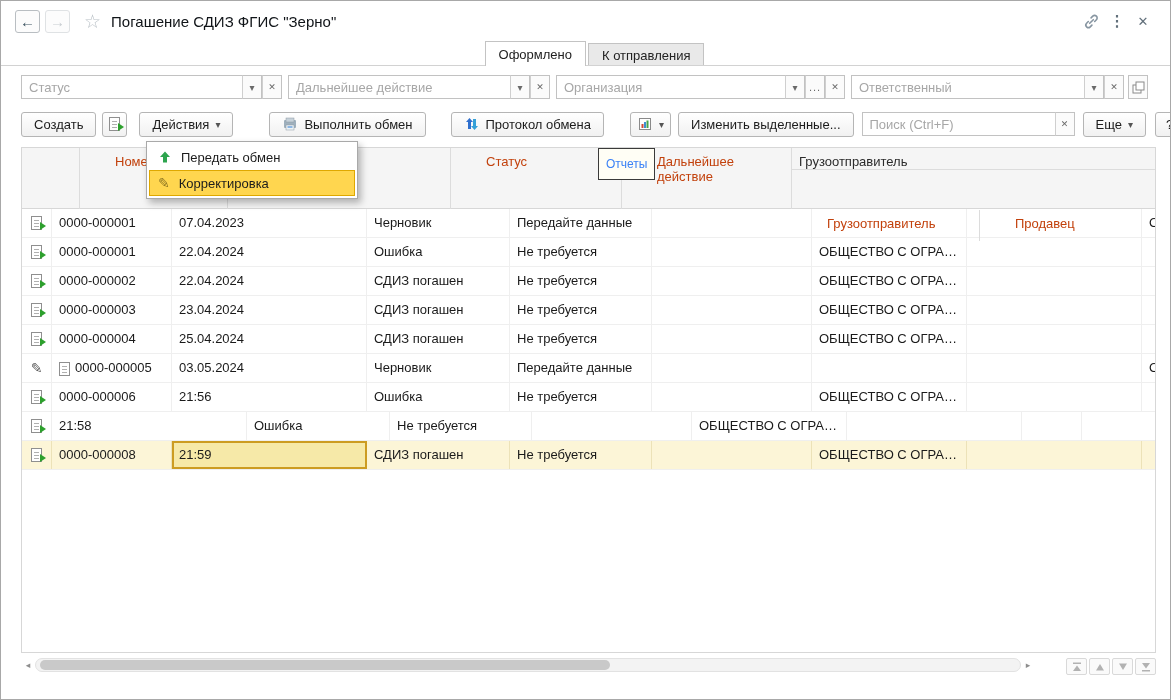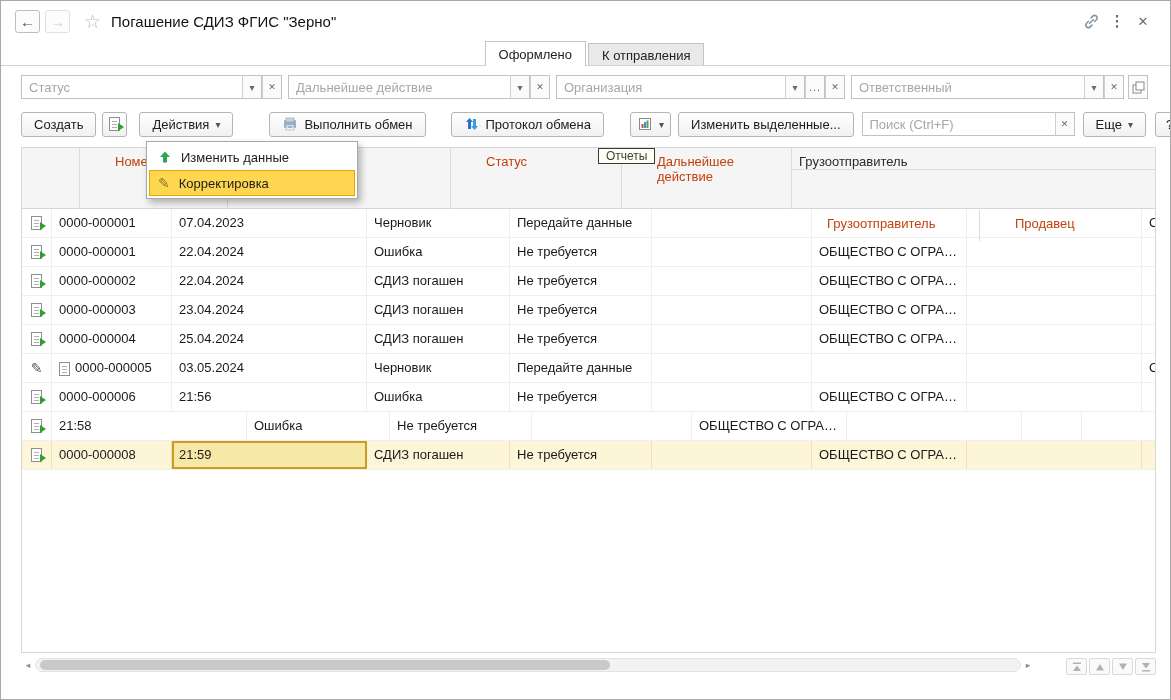--- a/index.html
+++ b/index.html
@@ -77,21 +77,21 @@
   .pencilmark{font-size:14px;color:#555;line-height:28px;}
   .numcell-icon{margin-right:5px;}
 
   
   .menu{position:absolute;left:145px;top:140px;width:212px;background:#fff;border:1px solid #a9a9a9;box-shadow:3px 4px 7px rgba(0,0,0,.28);z-index:20;padding:2px;}
   .mitem{height:26px;display:flex;align-items:center;gap:9px;padding:0 9px;font-size:13px;color:#1c1c1c;cursor:pointer;}
   .mitem.hl{background:#ffd64f;outline:1px solid #dfa800;outline-offset:-1px;}
   .mpencil{font-size:14px;color:#8b7320;}
 
   
-  .tooltip{position:absolute;left:597px;top:147px;padding:0 7px;background:#fffef5;border:1px solid #3a3a3a;font-size:12px;color:#404040;z-index:30;}
+  .tooltip{position:absolute;left:597px;top:147px;padding:8px 7px;background:#fffef5;border:1px solid #3a3a3a;font-size:12px;color:#3b82f6;z-index:30;}
 
   
   .hscroll{position:absolute;left:20px;top:656px;width:1014px;height:16px;display:flex;align-items:center;}
   .scroll-arrow{width:14px;height:16px;display:flex;align-items:center;justify-content:center;color:#8e8e8e;font-size:9px;cursor:pointer;}
   .track{position:relative;flex:1;height:14px;background:#f3f3f3;border:1px solid #e2e2e2;border-radius:7px;}
   .thumb{position:absolute;left:4px;top:1px;width:570px;height:10px;background:#c9c9c9;border-radius:5px;cursor:grab;}
   .navbtns{position:absolute;right:14px;top:657px;display:flex;gap:2px;}
   .nbtn{width:21px;height:17px;border:1px solid #d9d9d9;border-radius:2px;background:#fafafa;display:flex;align-items:center;justify-content:center;cursor:pointer;}
 </style>
 </head>
@@ -378,21 +378,21 @@
       <div class="gc w-departure"></div>
       <div class="gc w-lastc"></div>
     </div>
   </div>
 
   <div class="menu">
     <div class="mitem">
       <svg width="14" height="14" viewBox="0 0 14 14">
           <path d="M7 1.5 L12 7 H9 V12.5 H5 V7 H2 Z" fill="#2DA44E"></path>
         </svg>
-      <span>Изменить данные</span>
+      <span>Передать обмен</span>
     </div>
     <div class="mitem hl">
       <span class="mpencil">✎</span>
       <span>Корректировка</span>
     </div>
   </div>
 
   <div class="tooltip">Отчеты</div>
 
   <div class="hscroll">

